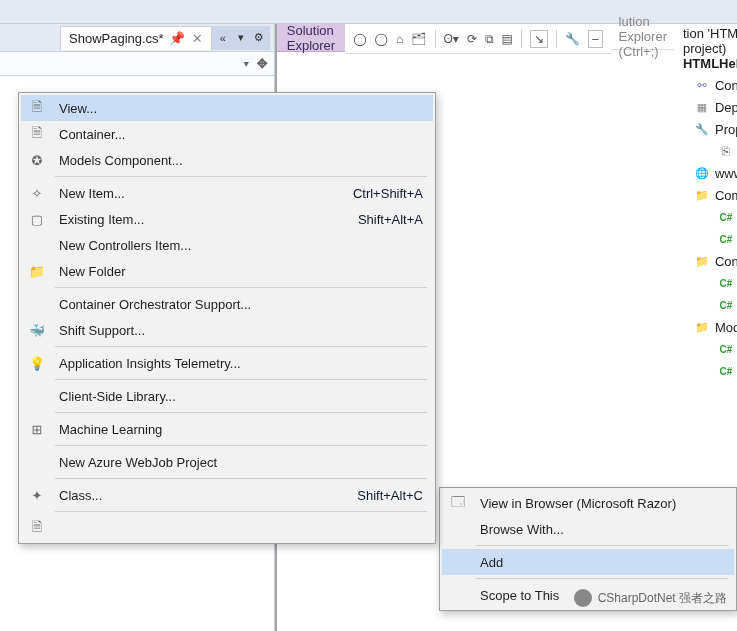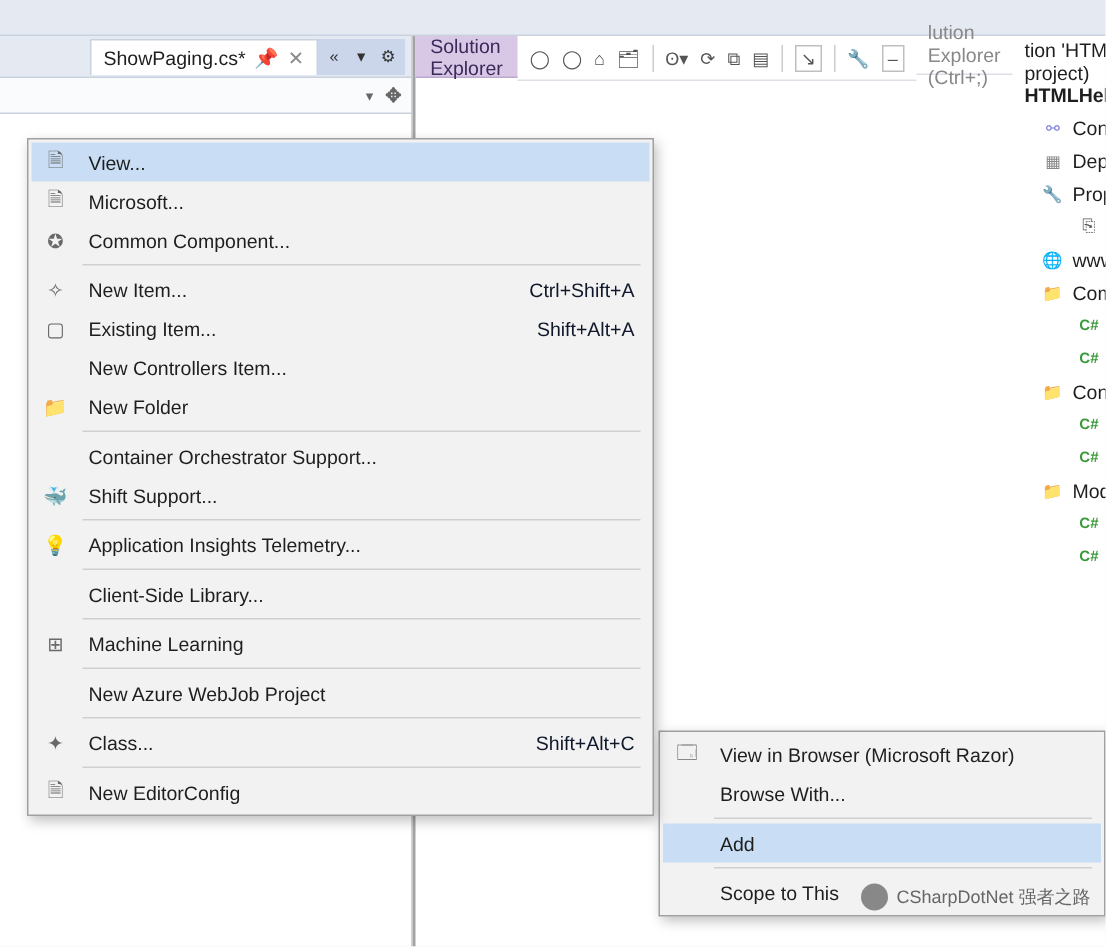--- a/index.html
+++ b/index.html
@@ -158,25 +158,25 @@
   </div>
 </div>
 
 <div class="ctx-menu">
   <div class="ctx-row hl">
       <span class="ctx-ico">🗎</span>
       <span class="ctx-label">View...</span>
     </div>
   <div class="ctx-row">
       <span class="ctx-ico">🗎</span>
-      <span class="ctx-label">Microsoft...</span>
+      <span class="ctx-label">Container...</span>
     </div>
   <div class="ctx-row">
       <span class="ctx-ico">✪</span>
-      <span class="ctx-label">Common Component...</span>
+      <span class="ctx-label">Models Component...</span>
     </div>
   <div class="ctx-sep"></div>
   <div class="ctx-row">
       <span class="ctx-ico">✧</span>
       <span class="ctx-label">New Item...</span>
       <span class="ctx-short">Ctrl+Shift+A</span>
     </div>
   <div class="ctx-row">
       <span class="ctx-ico">▢</span>
       <span class="ctx-label">Existing Item...</span>
@@ -221,21 +221,20 @@
     </div>
   <div class="ctx-sep"></div>
   <div class="ctx-row">
       <span class="ctx-ico">✦</span>
       <span class="ctx-label">Class...</span>
       <span class="ctx-short">Shift+Alt+C</span>
     </div>
   <div class="ctx-sep"></div>
   <div class="ctx-row">
       <span class="ctx-ico">🗎</span>
-      <span class="ctx-label">New EditorConfig</span>
     </div>
 </div>
 
 <div class="sol-ctx">
   <div class="ctx-row">
       <span class="ctx-ico">🗔</span>
       <span class="ctx-label">View in Browser (Microsoft Razor)</span>
     </div>
   <div class="ctx-row">
       <span class="ctx-ico"></span>

